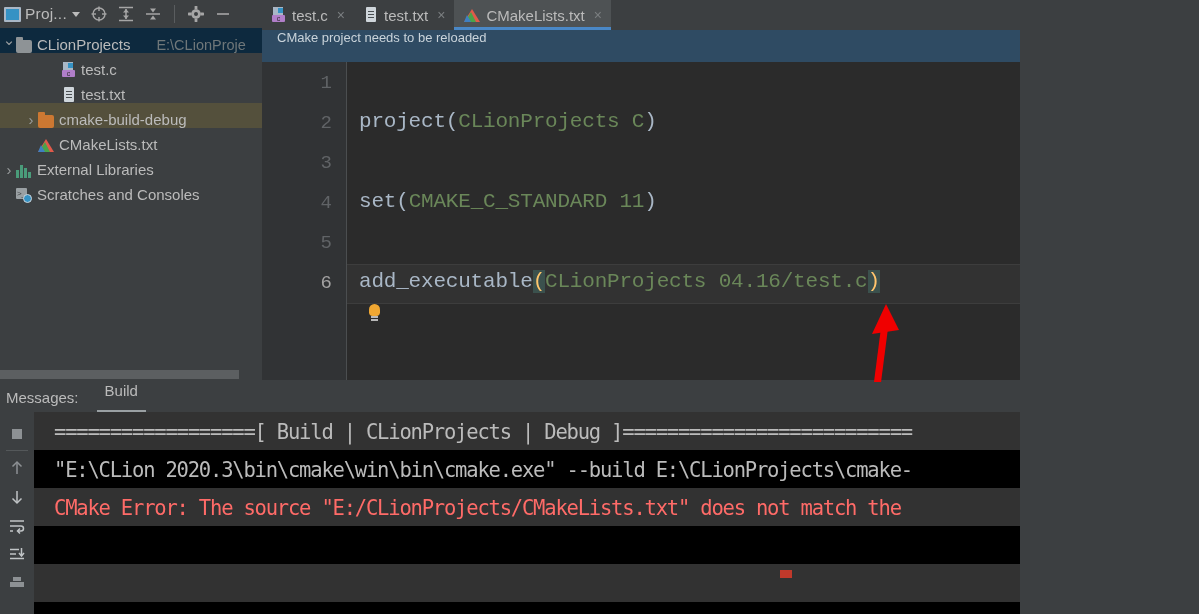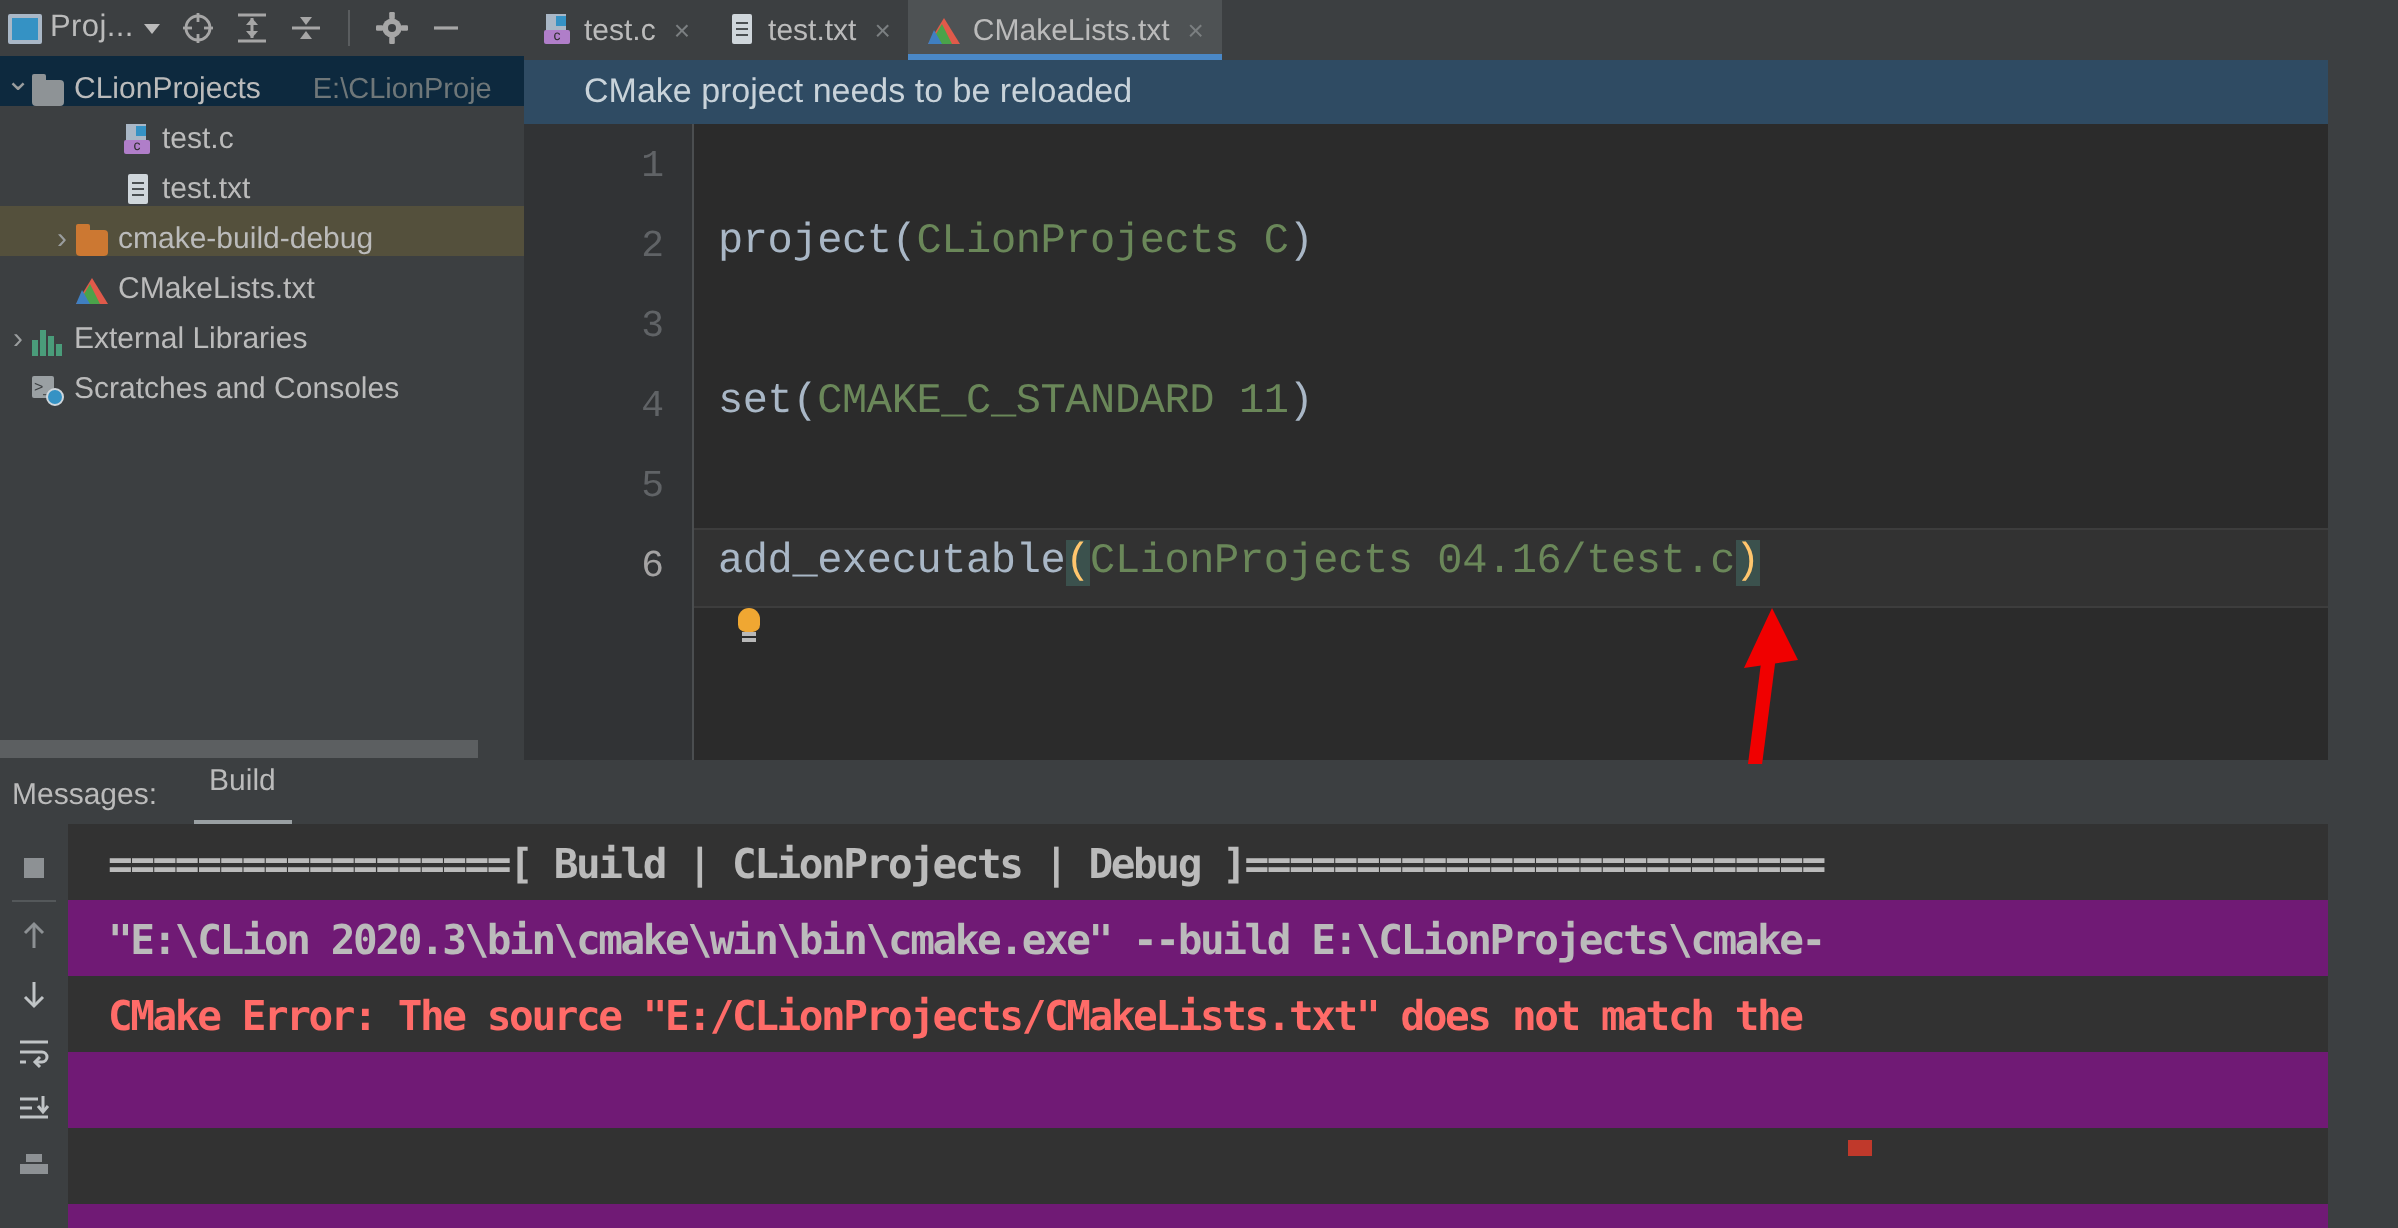--- a/index.html
+++ b/index.html
@@ -2,21 +2,21 @@
 <html><head>
 <meta charset="utf-8">
 <style>
   * { box-sizing: border-box; margin: 0; padding: 0; }
   html, body {
     width: 1199px; height: 614px;
     background: #3c3f41;
     font-family: "Liberation Sans", sans-serif;
     overflow: hidden;
   }
-  #app { position: relative; width: 1164px; height: 614px; }
+  #app { position: relative; width: 1020px; height: 614px; }
 
   
   .toolbar {
     position: absolute; left: 0; top: 0; width: 262px; height: 28px;
     background: #3c3f41; display: flex; align-items: center; padding-left: 4px;
   }
   .tb-proj { display: flex; align-items: center; gap: 4px; }
   .proj-icon {
     width: 17px; height: 15px; border: 2px solid #a9b7c6; border-radius: 1px;
     background: #3592c4; box-sizing: border-box;
@@ -118,22 +118,22 @@
     position:absolute; left:0; bottom:234px; width:262px; height:12px;
     background:#3c3f41;
   }
   .tree-scroll .thumb {
     position:absolute; left:0; top:2px; width:239px; height:9px; background:#5c5f61;
   }
 
   
   .notif {
     position:absolute; left:262px; top:30px; right:0; height:32px;
-    background:#2f4b63; display:flex; align-items:center;
-    padding-left: 30px; color:#c9d3da; font-size:17px;
+    background:#2f4b63; display:flex; align-items:flex-start;
+    padding-left: 15px; color:#c9d3da; font-size:13px;
   }
 
   
   .editor {
     position:absolute; left:262px; top:62px; right:0; bottom:234px;
     background:#2b2b2b; overflow:hidden;
   }
   .gutter {
     position:absolute; left:0; top:0; width:85px; bottom:0;
     background:#313335; border-right:1px solid #4b4e50;
@@ -189,21 +189,21 @@
   .console-side {
     position:absolute; left:0; bottom:0; width:34px; height:202px;
     background:#3c3f41; display:flex; flex-direction:column; align-items:center;
     padding-top:7px; gap:0px;
   }
   .cs-ic { width:30px; height:29px; display:flex; align-items:center; justify-content:center; }
   .cs-div { width:22px; height:1px; background:#54585a; margin:2px 0; }
 
   .console {
     position:absolute; left:34px; bottom:0; right:0; height:202px;
-    background:#701a75; overflow:hidden;font-weight:bold;
+    background:#000000; overflow:hidden;
   }
   .conline {
     position:absolute; left:20px; font-size:20.5px; white-space:pre;
     font-family:"DejaVu Sans Mono", monospace; letter-spacing:-1.2px;
   }
   .conline.grey { color:#bbbbbb; }
   .conline.red { color:#ff6b68; }
   .conrow-hl { position:absolute; left:0; right:0; background:#323232; }
 
   .watermark {

